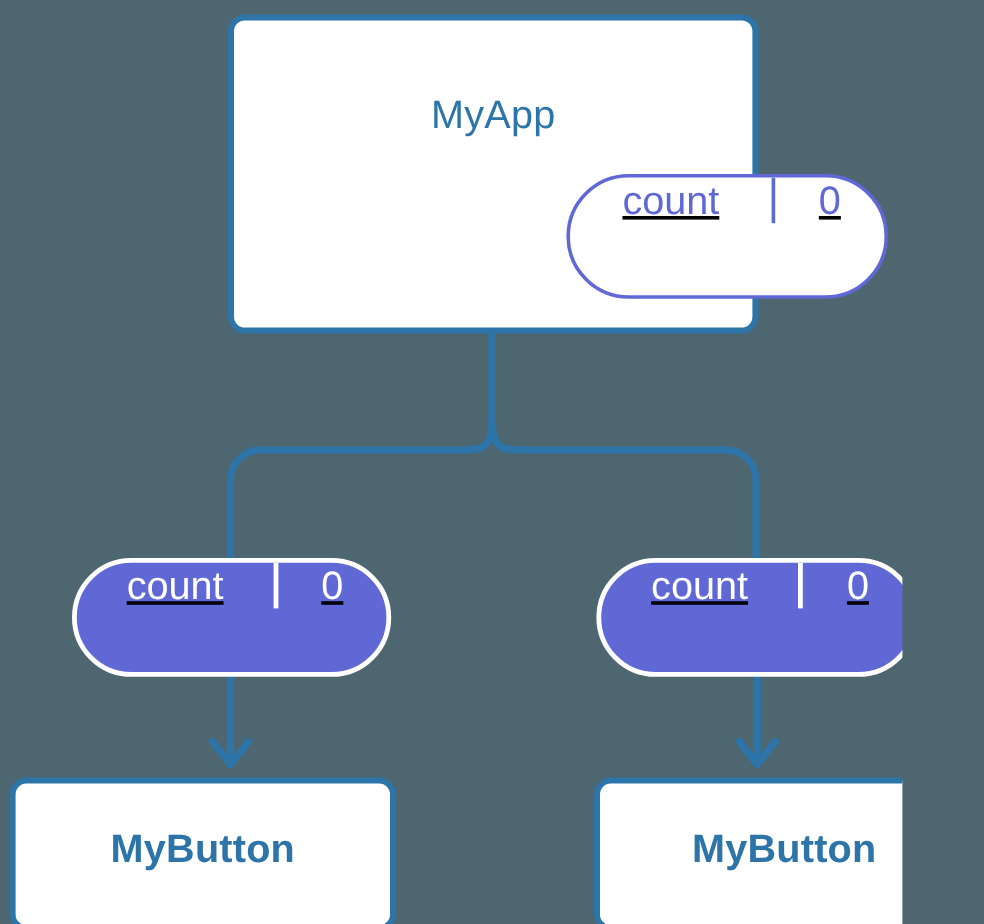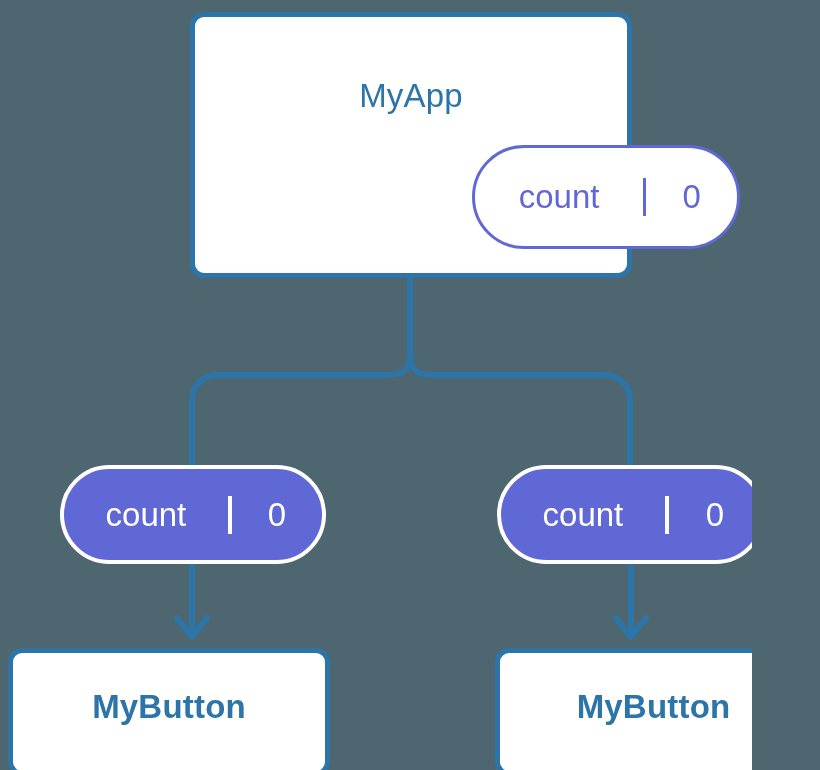--- a/index.html
+++ b/index.html
@@ -66,24 +66,25 @@
     letter-spacing: 0.2px;
     white-space: nowrap;
   }
   #app-title { top: 60px; }
   .btn-title { top: 35px; font-weight: bold; }
 
   
   .pill {
     position: absolute;
     display: flex;
-    align-items: center;
+    align-items: flex-start;
     border-radius: 999px;
     box-sizing: border-box;
     overflow: hidden;
+    text-decoration: underline;
   }
   .pill .pill-key,
   .pill .pill-val {
     display: flex;
     align-items: center;
     justify-content: center;
     font-size: 33px;
     font-weight: 400;
     box-sizing: border-box;
     white-space: nowrap;

